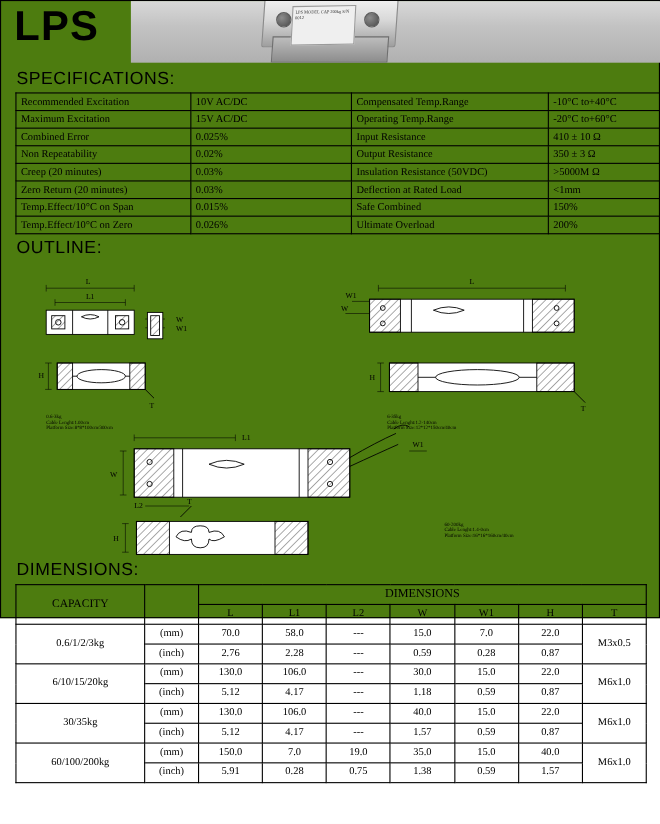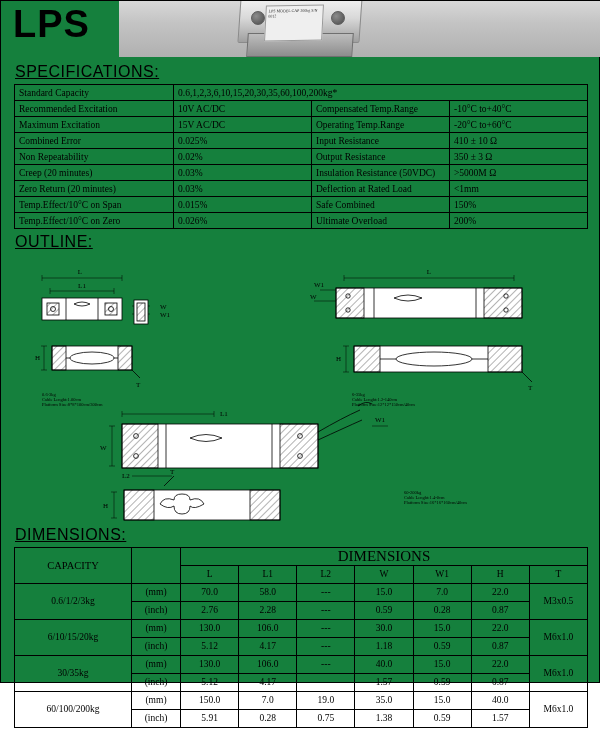--- a/index.html
+++ b/index.html
@@ -11,24 +11,24 @@
     width: 600px;
     height: 749px;
     font-family: "Liberation Serif", serif;
     color: #000;
     position: relative;
     overflow: hidden;
   }
   .page {
     position: relative;
     width: 600px;
-    height: 683px;
+    height: 562px;
     box-sizing: border-box;
     border: 1px solid #000;
-    background: #15803d;
+    background: #4d7c0f;
   }
 
   
   .header {
     position: relative;
     height: 58px;
     border-bottom: 0px solid #000;
   }
   .logo {
     position: absolute;
@@ -93,21 +93,20 @@
     background: radial-gradient(circle at 35% 35%, #8c8c8c, #4a4a4a);
     border: 1px solid #5c5c5c;
   }
 
   
   .sect-title {
     font-family: "Liberation Sans", sans-serif;
     font-size: 16px;
     letter-spacing: 0.5px;
     margin: 4px 0 3px 14px;
-    text-decoration: underline;
   }
 
   
   table {
     border-collapse: collapse;
   }
   .spec-table {
     width: 574px;
     margin: 0 0 0 13px;
     font-size: 9.5px;
@@ -152,21 +151,21 @@
     overflow: hidden;
     white-space: nowrap;
   }
   .dim-table .cap-col { width: 112px; text-align: center; }
   .dim-table .unit-col { width: 44px; }
   .dim-table .dcol { width: 59px; }
   .dim-table .capacity-head {
     font-size: 10.5px;
   }
   .dim-table .dims-head {
-    font-size: 15px;
+    font-size: 11px;
   }
 </style>
 </head>
 <body>
 
 <div class="page">
 
   <div class="header">
     <div class="logo">LPS</div>
     <div class="header-photo">
@@ -178,24 +177,20 @@
 S/N 0012</div>
       <div class="photo-hole" style="left:132px; top:10px;"></div>
       <div class="photo-hole" style="left:212px; top:10px;"></div>
     </div>
   </div>
 
   <div class="sect-title">SPECIFICATIONS:</div>
 
   <table class="spec-table">
     <tbody>
-        <tr>
-      <td class="lbl">Standard Capacity</td>
-      <td colspan="3">0.6,1,2,3,6,10,15,20,30,35,60,100,200kg*</td>
-    </tr>
     <tr>
       <td class="lbl">Recommended Excitation</td>
       <td class="val">10V AC/DC</td>
       <td class="lbl2">Compensated Temp.Range</td>
       <td class="val2">-10°C to+40°C</td>
     </tr>
     <tr>
       <td class="lbl">Maximum Excitation</td>
       <td class="val">15V AC/DC</td>
       <td class="lbl2">Operating Temp.Range</td>

